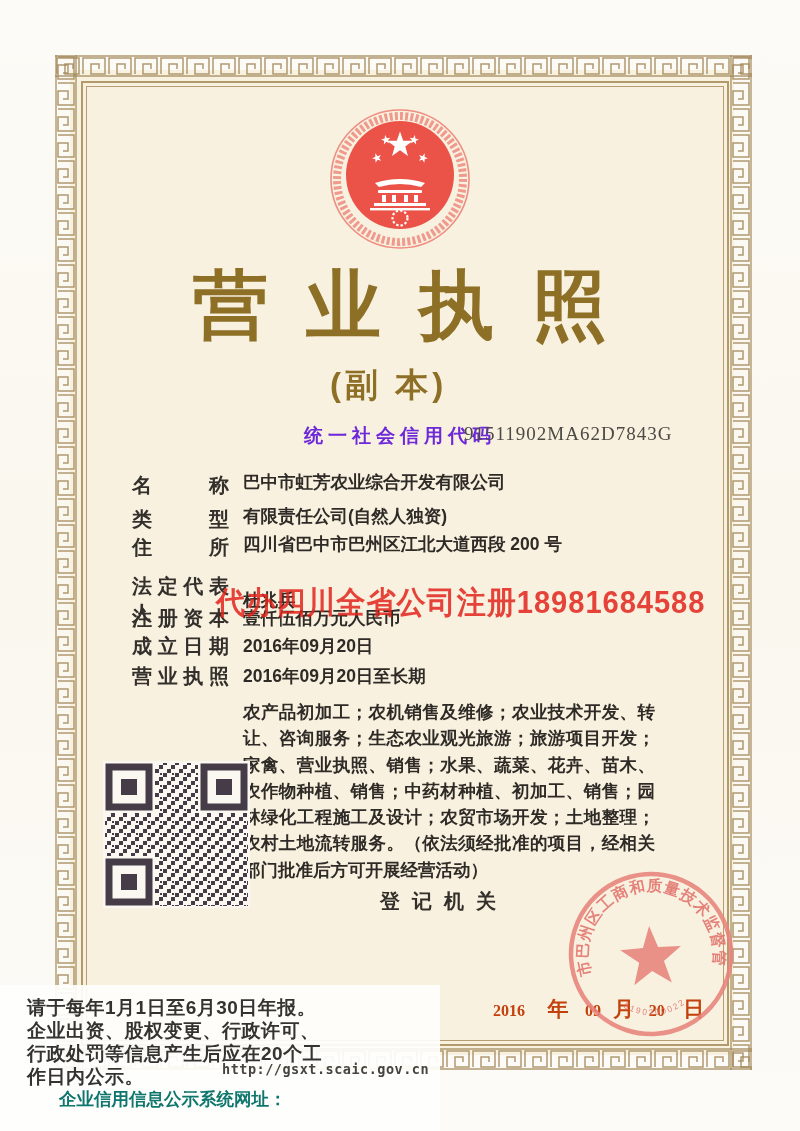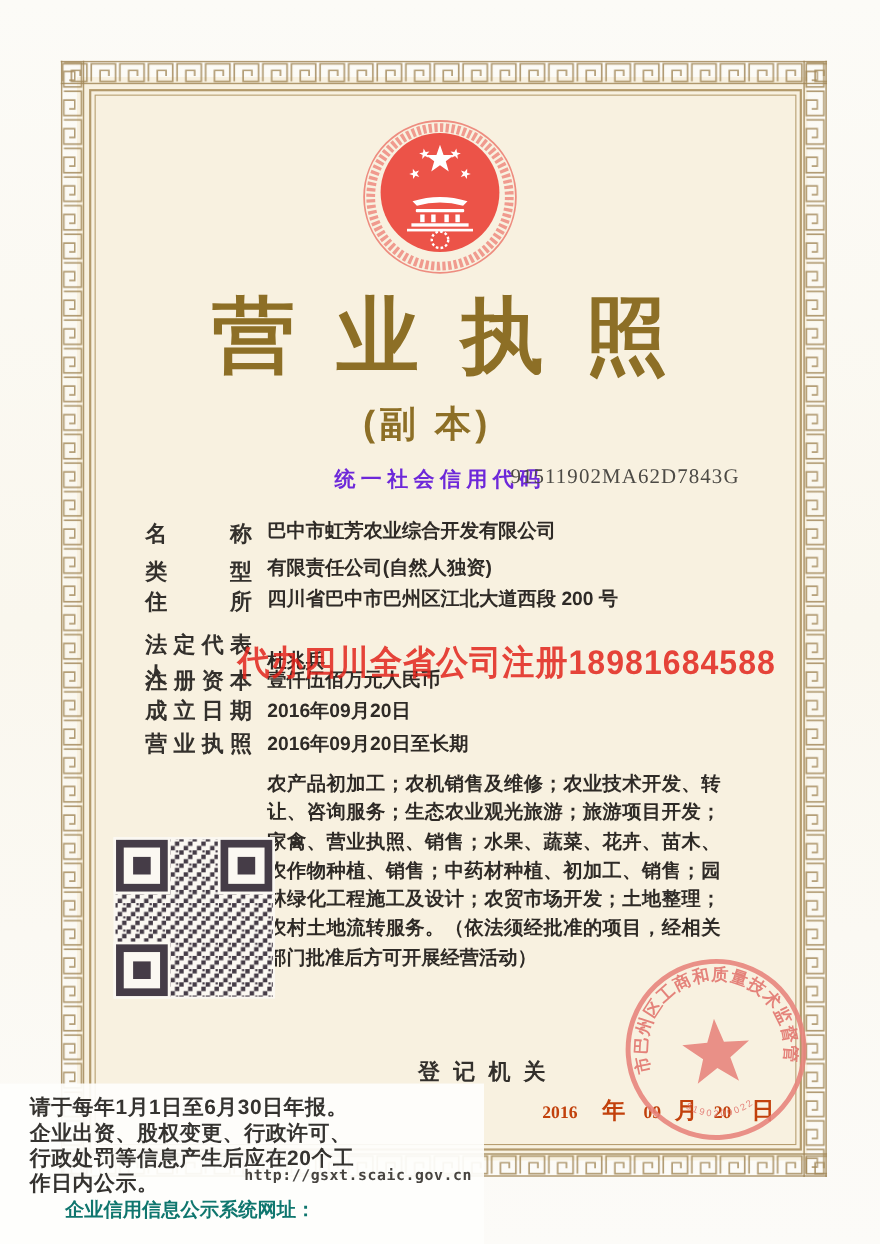--- a/index.html
+++ b/index.html
@@ -43,21 +43,21 @@
   .field-row.r0 .field-label,.field-row.r1 .field-label,.field-row.r2 .field-label{margin-top:6px;}
   
   .watermark{
     position:absolute;left:216px;top:582px;z-index:4;white-space:nowrap;
     font-size:31px;font-weight:700;color:#e2231a;opacity:.84;
     transform:scaleX(.94);transform-origin:left top;letter-spacing:1px;
   }
   
   .qr{position:absolute;left:103px;top:761px;z-index:3;}
   
-  .registrar{position:absolute;left:380px;top:961px;z-index:3;font-size:20px;font-weight:700;letter-spacing:12px;color:#33302c;white-space:nowrap;}
+  .registrar{position:absolute;left:380px;top:888px;z-index:3;font-size:20px;font-weight:700;letter-spacing:12px;color:#33302c;white-space:nowrap;}
   
   .seal{position:absolute;left:563px;top:866px;z-index:5;opacity:.88;transform:rotate(-4deg);}
   
   .issue-date{position:absolute;left:493px;top:995px;z-index:4;white-space:nowrap;color:#c2410c;}
   .issue-date .num{font-family:"Liberation Serif",serif;font-size:16px;font-weight:600;}
   .issue-date .unit{font-size:21px;font-weight:700;}
   .sp18{margin-left:18px;} .sp12{margin-left:12px;} .sp8{margin-left:8px;} .sp10{margin-left:10px;} .sp14{margin-left:14px;}
   
   .note-box{position:absolute;left:0;top:985px;width:440px;height:146px;background:rgba(254,254,252,.93);z-index:6;}
   .note-lines{padding:11px 0 0 27px;}

